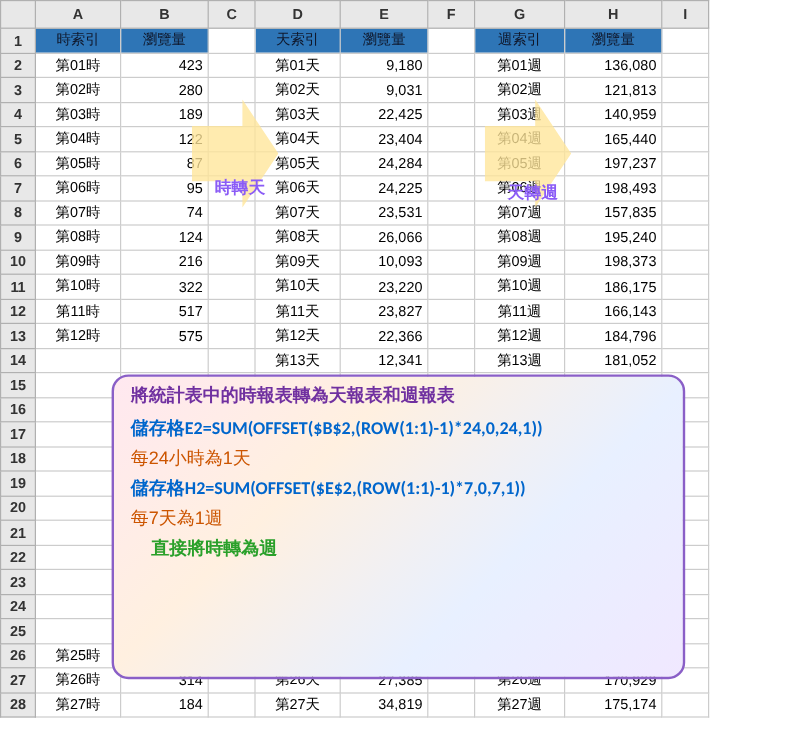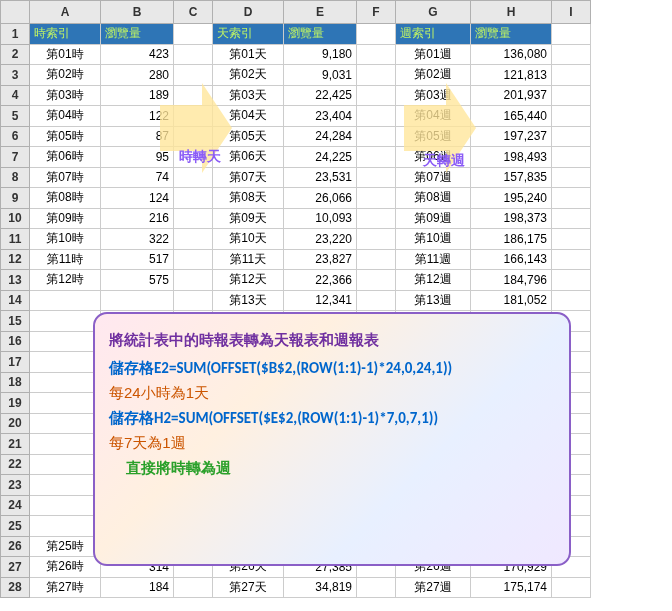--- a/index.html
+++ b/index.html
@@ -1,28 +1,28 @@
 <!DOCTYPE html>
 <html><head>
 <meta charset="utf-8">
 <style>
 body{margin:0;font-family:"Microsoft JhengHei",Arial,sans-serif;font-size:12px;background:#fff;width:672px;height:611px;overflow:hidden;position:relative}
 table{border-collapse:collapse;table-layout:fixed}
 .colhdr{background:#e8e8e8;border:1px solid #b0b0b0;text-align:center;height:20px;width:48px;color:#333}
 .rowhdr{background:#e8e8e8;border:1px solid #b0b0b0;text-align:center;width:26px;color:#333}
 .corner{background:#e8e8e8;border:1px solid #b0b0b0;width:26px;height:17px}
 td.cell{border:1px solid #ccc;height:19.5px;padding:0 4px;background:#fff}
-td.bluehdr{background:#2E75B6;color:#bef264;text-align:left;font-weight:normal}
+td.bluehdr{background:#2E75B6;color:#0f172a;text-align:center;font-weight:normal}
 td.idx{text-align:center}
 td.num{text-align:right}
 td.empty{background:#fff}
 .arrow{position:absolute;width:72px;height:90px}
 .arrow svg{width:100%;height:100%}
 .arrtxt{position:absolute;font-size:14px;font-weight:bold;color:#8b5cf6;white-space:nowrap}
-.tipbox{position:absolute;left:93px;top:312px;width:478px;height:254px;background:linear-gradient(135deg,#ffe8f0,#fff0e0,#e8f0ff,#f0e8ff);border:2px solid #8a5fc7;border-radius:14px;padding:14px 14px;box-sizing:border-box;font-size:15px;line-height:1.6}
+.tipbox{position:absolute;left:93px;top:312px;width:478px;height:254px;background:linear-gradient(135deg,#ffe8f0,#fff0e0,#e8f0ff,#f0e8ff);border:2px solid #8a5fc7;border-radius:14px;padding:4px 14px;box-sizing:border-box;font-size:15px;line-height:1.6}
 .tipbox .title{color:#7030A0;font-weight:bold;margin-bottom:4px}
 .tipbox .f{color:#0066cc;font-weight:bold;margin:1px 0;font-family:Calibri,Arial}
 .tipbox .n{color:#cc5500;font-weight:normal;margin:1px 0}
 .tipbox .g{color:#2aa02a;font-weight:bold;margin:1px 17px}
 </style>
 </head>
 <body>
 
 <table id="grid">
     <tbody>
@@ -76,21 +76,21 @@
       </tr>
       <tr>
         <th class="rowhdr">4</th>
         <td class="cell idx">第03時</td>
         <td class="cell num">189</td>
         <td class="cell empty"></td>
         <td class="cell idx">第03天</td>
         <td class="cell num">22,425</td>
         <td class="cell empty"></td>
         <td class="cell idx">第03週</td>
-        <td class="cell num">201,937</td>
+        <td class="cell num">140,959</td>
         <td class="cell empty"></td>
       </tr>
       <tr>
         <th class="rowhdr">5</th>
         <td class="cell idx">第04時</td>
         <td class="cell num">122</td>
         <td class="cell empty"></td>
         <td class="cell idx">第04天</td>
         <td class="cell num">23,404</td>
         <td class="cell empty"></td>

